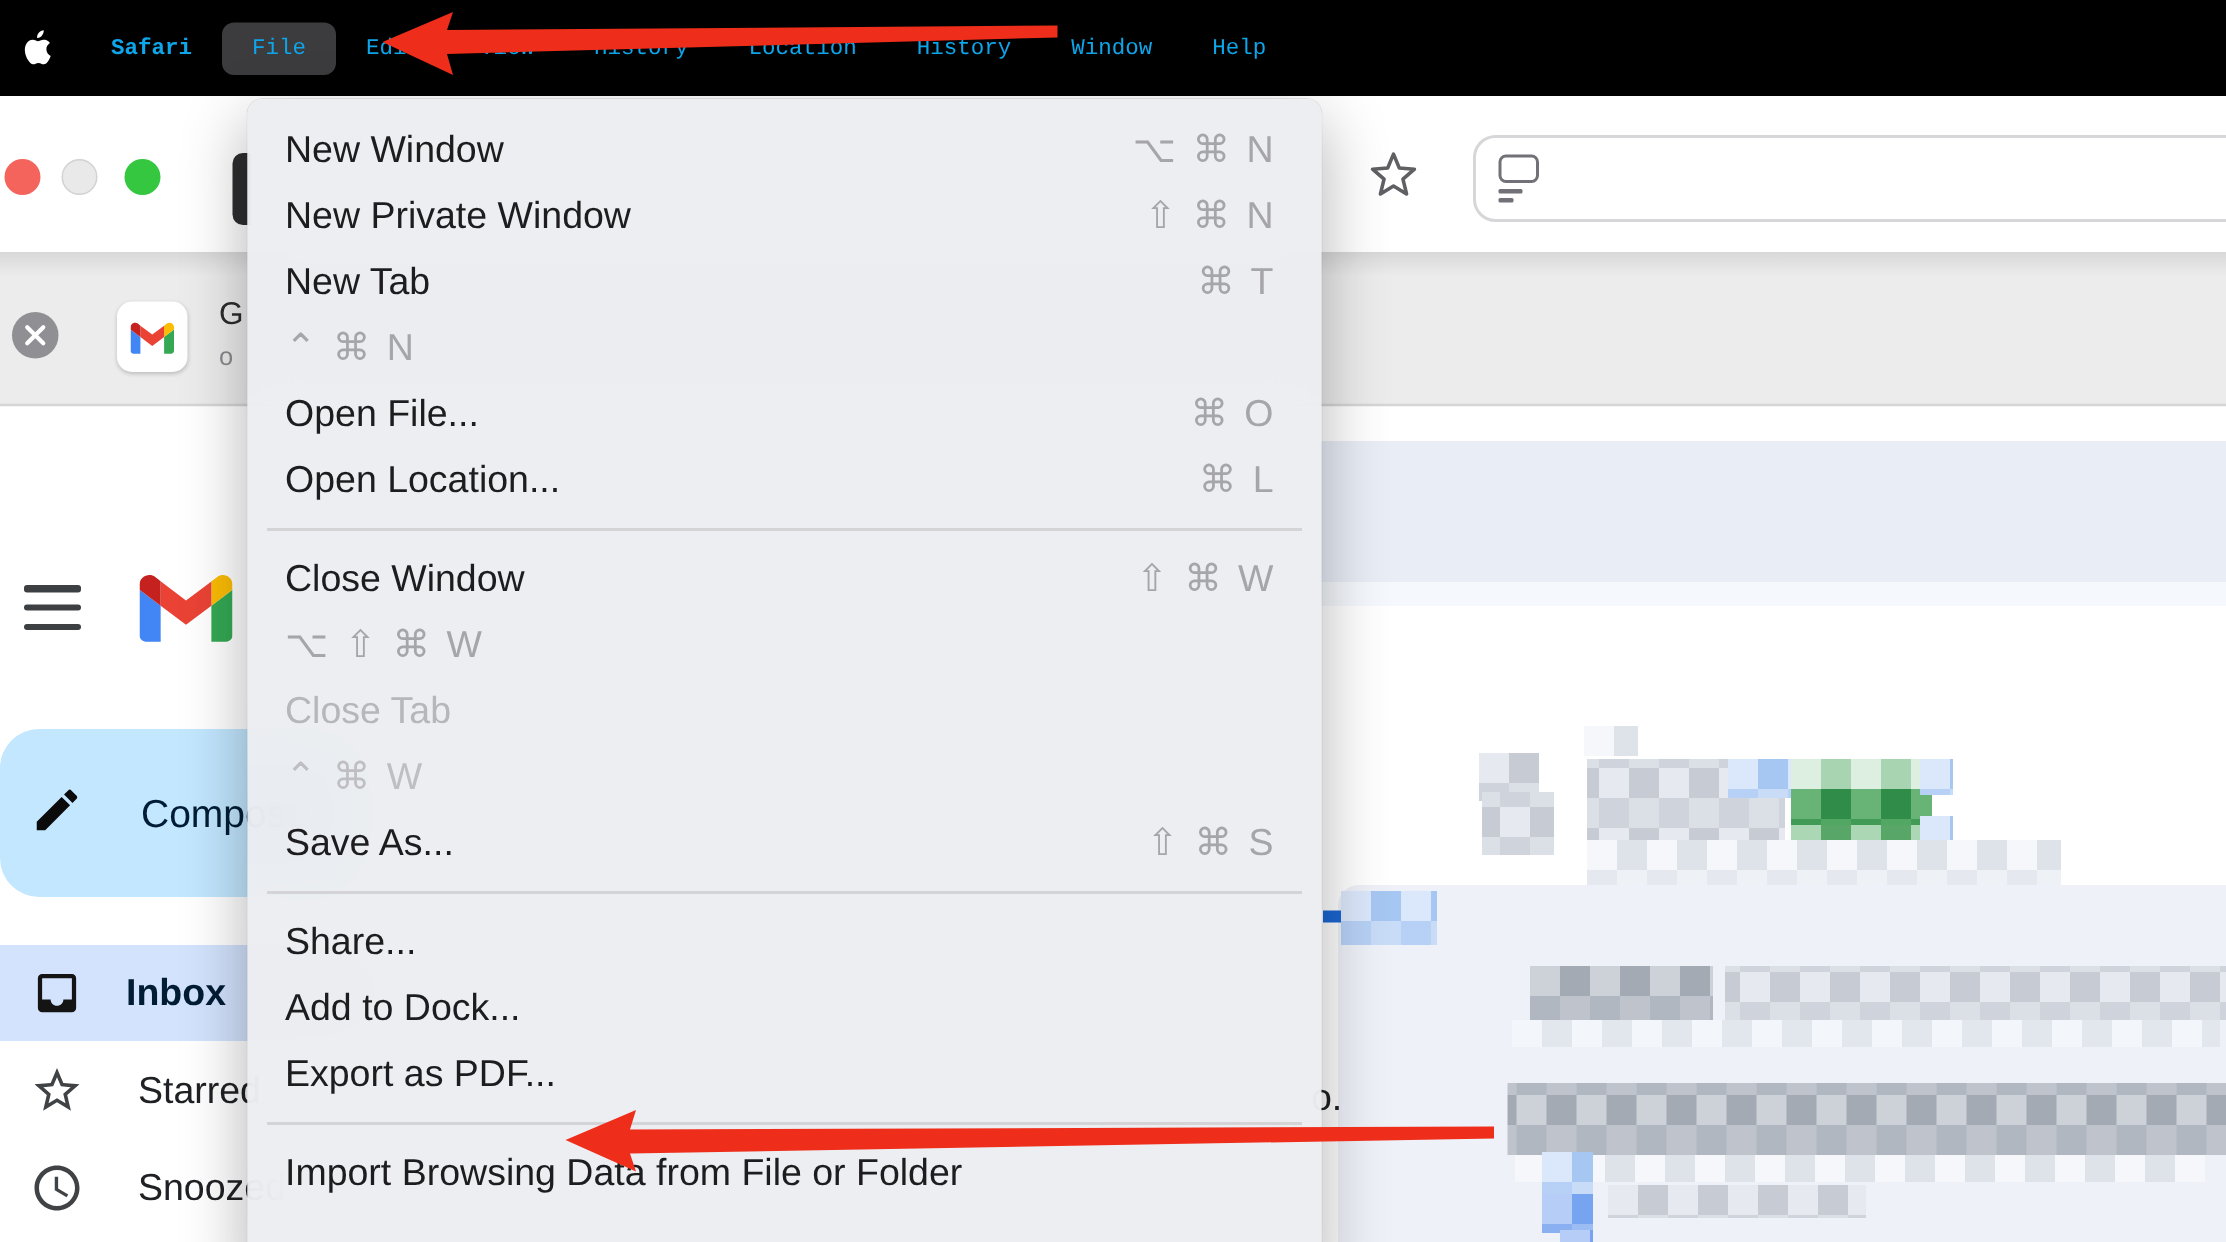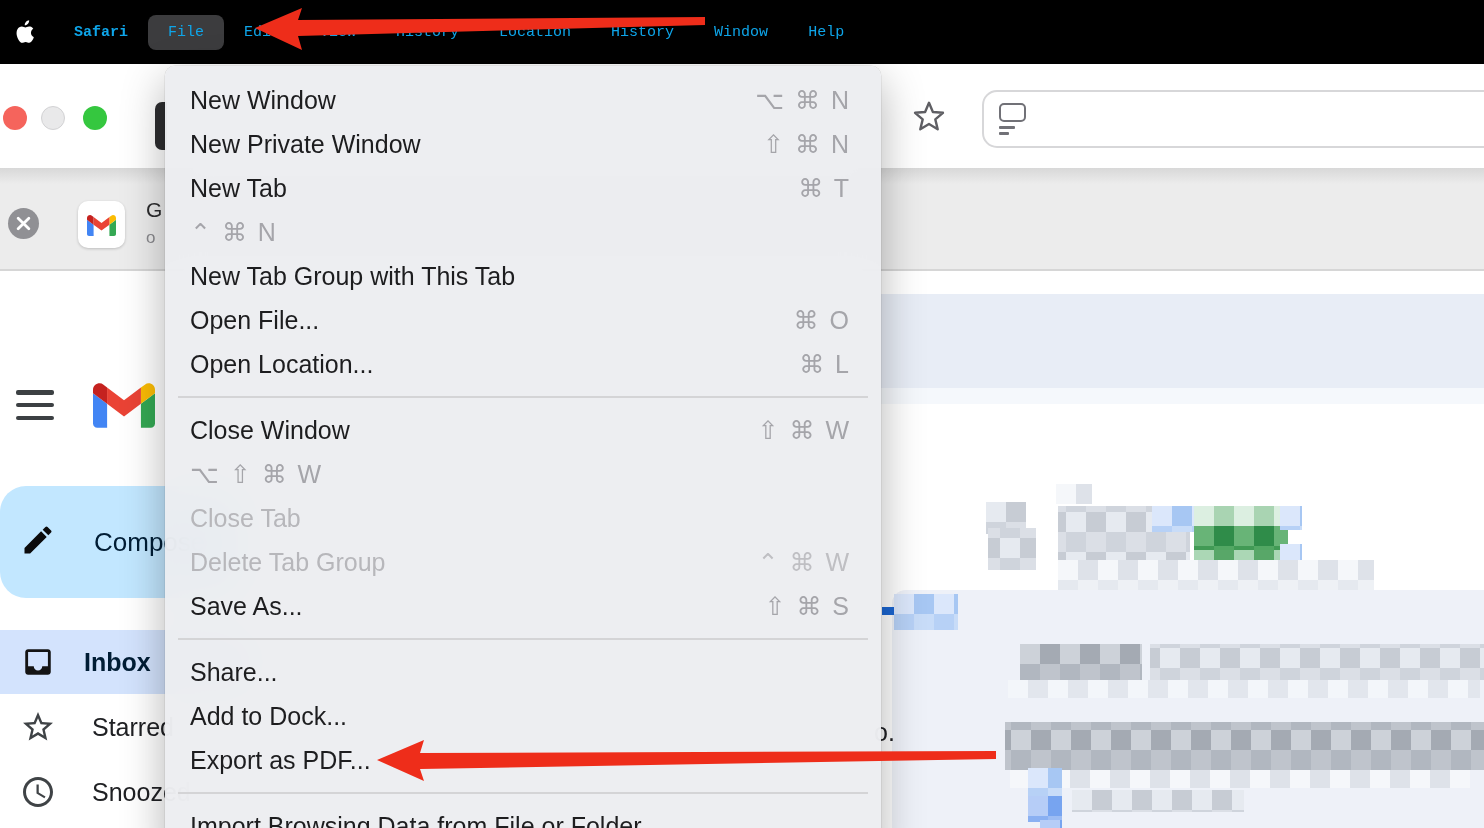--- a/index.html
+++ b/index.html
@@ -247,45 +247,40 @@
       <span class="mi-key">⇧ ⌘ N</span>
     </div>
     <div class="mi">
       <span class="mi-label">New Tab</span>
       <span class="mi-key">⌘ T</span>
     </div>
     <div class="mi">
       <span class="mi-key">⌃ ⌘ N</span>
     </div>
     <div class="mi">
-      <span class="mi-label">New Tab Group with This Tab</span>
-      <span class="mi-key"></span>
-    </div>
-    <div class="mi">
       <span class="mi-label">Open File...</span>
       <span class="mi-key">⌘ O</span>
     </div>
     <div class="mi">
       <span class="mi-label">Open Location...</span>
       <span class="mi-key">⌘ L</span>
     </div>
     <div class="msep"></div>
     <div class="mi">
       <span class="mi-label">Close Window</span>
       <span class="mi-key">⇧ ⌘ W</span>
     </div>
     <div class="mi">
       <span class="mi-key">⌥ ⇧ ⌘ W</span>
     </div>
     <div class="mi off">
       <span class="mi-label">Close Tab</span>
       <span class="mi-key"></span>
     </div>
     <div class="mi off">
-      <span class="mi-label">Delete Tab Group</span>
       <span class="mi-key">⌃ ⌘ W</span>
     </div>
     <div class="mi">
       <span class="mi-label">Save As...</span>
       <span class="mi-key">⇧ ⌘ S</span>
     </div>
     <div class="msep"></div>
     <div class="mi">
       <span class="mi-label">Share...</span>
       <span class="mi-key"></span>

